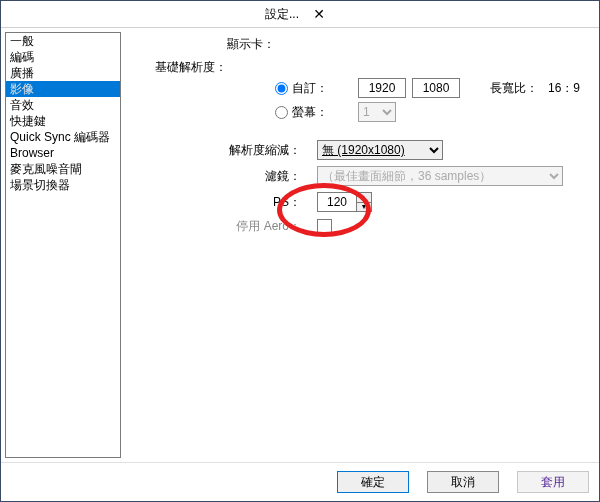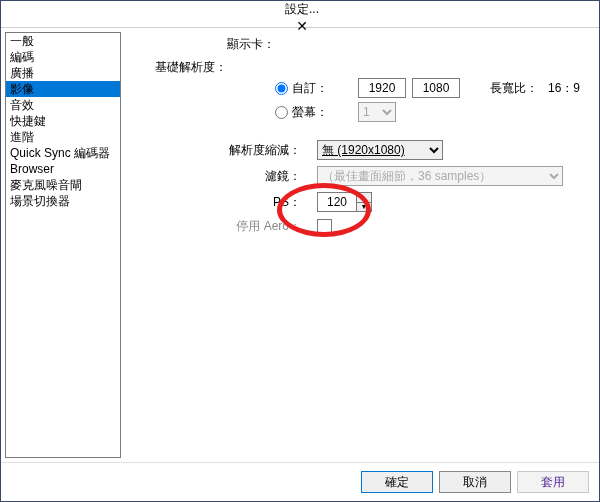--- a/index.html
+++ b/index.html
@@ -16,25 +16,24 @@
     border: 1px solid #3a4a66;
     box-sizing: border-box;
     display: flex;
     flex-direction: column;
     position: relative;
   }
   .titlebar {
     height: 26px;
     display: flex;
     align-items: center;
-    justify-content: flex-start;
+    justify-content: center;
     padding: 0 4px 0 8px;
     border-bottom: 1px solid #d0d0d0;
     font-size: 12px;
-    flex-direction: column;
   }
   .titlebar .title {
     color: #000;
   }
   .titlebar .close {
     width: 40px;
     height: 26px;
     display: flex;
     align-items: center;
     justify-content: center;
@@ -53,21 +52,21 @@
     overflow: hidden;
     background: #fff;
   }
   .sidebar .item {
     padding: 1px 4px;
     line-height: 14px;
     white-space: nowrap;
   }
   .sidebar .item.selected {
     background: #0078d7;
-    color: #000000;
+    color: #e5e5e5;
   }
   .main {
     flex: 1;
     position: relative;
     padding: 8px 10px 0 0;
     box-sizing: border-box;
   }
   .form-row {
     display: flex;
     align-items: center;
@@ -146,21 +145,21 @@
     border: 5px solid #e81e20;
     border-radius: 50%;
     pointer-events: none;
   }
   .buttons {
     height: 38px;
     display: flex;
     justify-content: flex-end;
     align-items: center;
     padding-right: 10px;
-    gap: 6px;
+    gap: 18px;
     border-top: 1px solid #e0e0e0;
   }
   .buttons button {
     width: 72px;
     height: 22px;
     font-size: 12px;
     border: 1px solid #888;
     background: #efefef;
   }
   .buttons button.default {
@@ -186,21 +185,20 @@
 
   <div class="body">
 
     <div class="sidebar">
       <div class="item">一般</div>
       <div class="item">編碼</div>
       <div class="item">廣播</div>
       <div class="item selected">影像</div>
       <div class="item">音效</div>
       <div class="item">快捷鍵</div>
-      <div class="item">進階</div>
       <div class="item">Quick Sync 編碼器</div>
       <div class="item">Browser</div>
       <div class="item">麥克風噪音閘</div>
       <div class="item">場景切換器</div>
     </div>
 
     <div class="main">
 
       <div class="form-row">
         <div class="lbl lbl-w1">顯示卡：</div>

